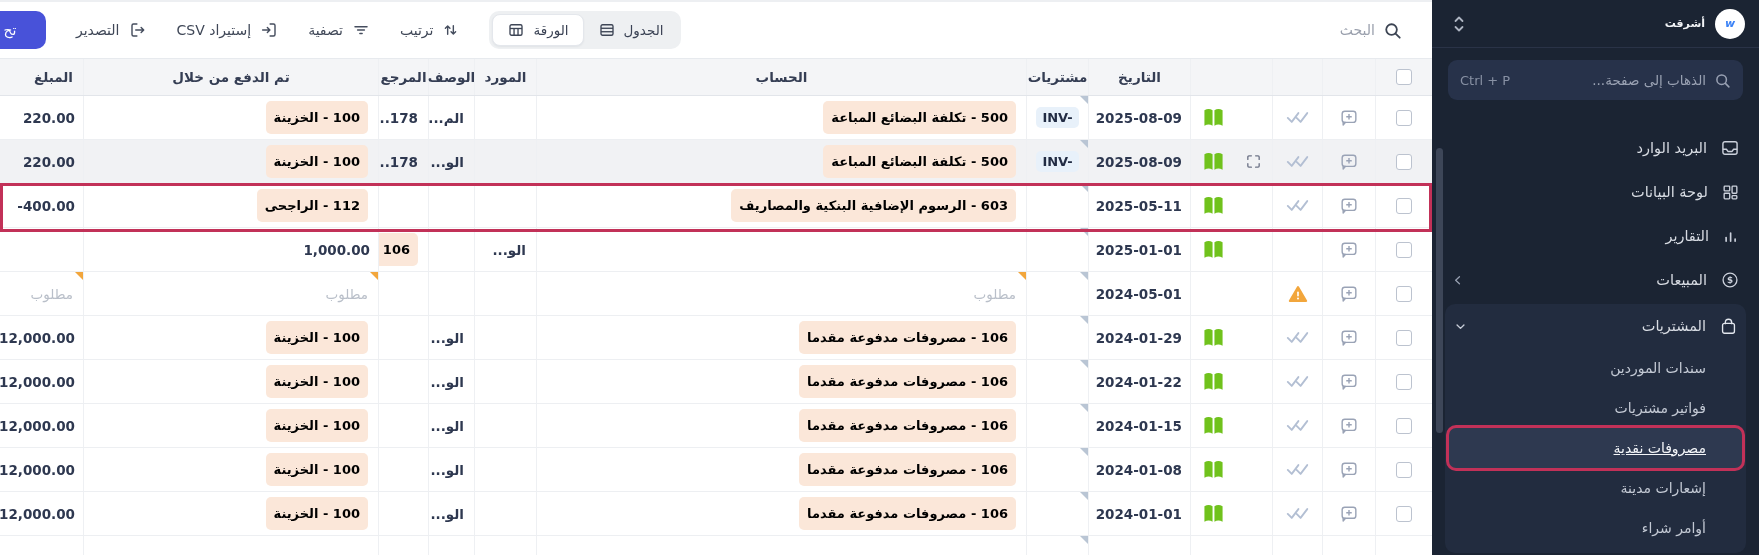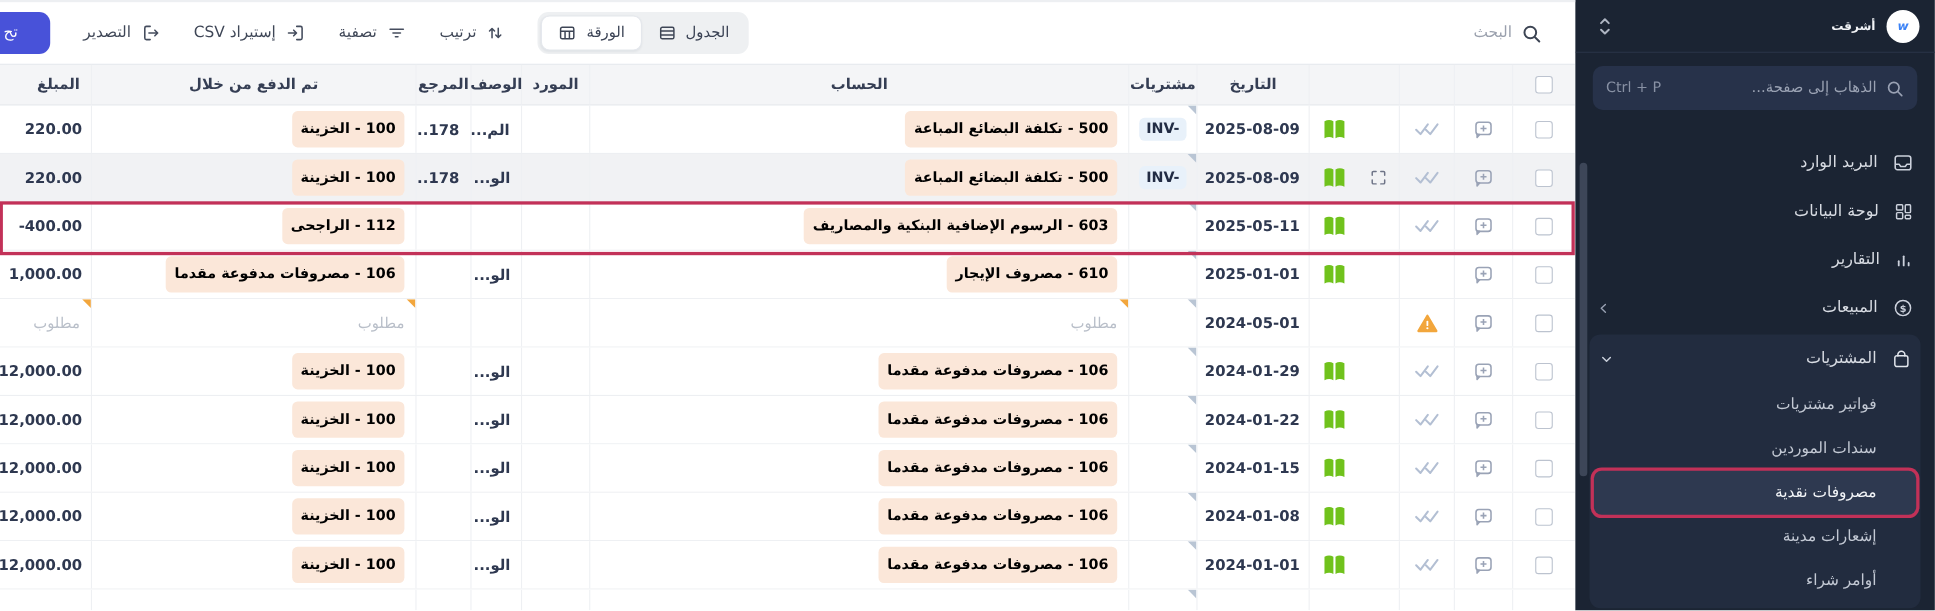--- a/index.html
+++ b/index.html
@@ -20,21 +20,21 @@
     font-family:inherit; }
   .cmd-box input::placeholder { color:#9aa2b3; }
   .cmd-short { margin-right:auto; color:#8891a4; font-size:13px; direction:ltr; }
   .nav { padding-top:26px; }
   .nav-item { display:flex; align-items:center; gap:13px; height:44px; padding:0 19px; font-size:14.5px; color:#d8dce3; cursor:pointer; }
   .nav-item .chev { margin-right:auto; display:flex; }
   .nav-group { background:#222c3f; border-radius:10px; margin:2px 13px 0 13px; padding-bottom:5px; }
   .nav-group .nav-item { padding:0 8px; }
   .sub-item { display:flex; align-items:center; height:40px; padding:0 40px 0 12px; font-size:14px; color:#c3c9d4; cursor:pointer; }
   .sub-item.active { background:#2e3950; border-radius:7px; margin:0 4px; padding:0 36px 0 8px; color:#f4f6f9; font-weight:500; }
-  .sub-item.annotated { box-shadow:0 0 0 3px #c23158; }
+  .sub-item.annotated { box-shadow:0 0 0 3px #c23158;text-decoration:underline; }
 
   
   .main { position:relative; width:1432px; height:555px; overflow:hidden; flex:none; border-top:2px solid #edeff2; background:#fff; }
   .toolbar { display:flex; align-items:center; height:56px; gap:30px; padding-left:0; }
   .searchbox { display:flex; align-items:center; gap:8px; margin-right:30px; }
   .searchbox input { border:none; outline:none; font-size:14px; width:110px; text-align:right; color:#3a4254; font-family:inherit; }
   .searchbox input::placeholder { color:#9aa0ad; }
   .tb-spacer { flex:1; }
   .tb-btn { display:flex; align-items:center; gap:9px; font-size:14px; color:#3f4757; font-weight:500; cursor:pointer; white-space:nowrap; }
   .toggle { display:flex; background:#eef0f2; border-radius:10px; padding:3px; height:38px; align-items:stretch; }
@@ -150,24 +150,24 @@
               </svg>
             </span>
             <span>المشتريات</span>
             <span class="chev">
               <svg width="15" height="15" viewBox="0 0 24 24" fill="none" stroke="#c7cdd8" stroke-width="2.2" stroke-linecap="round" stroke-linejoin="round">
                 <path d="M6.5 9.5 L12 15 L17.5 9.5"></path>
               </svg>
             </span>
           </div>
           <div class="sub-item">
+            <span>سندات الموردين</span>
+          </div>
+          <div class="sub-item">
             <span>فواتير مشتريات</span>
-          </div>
-          <div class="sub-item">
-            <span>سندات الموردين</span>
           </div>
           <div class="sub-item active annotated">
             <span>مصروفات نقدية</span>
           </div>
           <div class="sub-item">
             <span>إشعارات مدينة</span>
           </div>
           <div class="sub-item">
             <span>أوامر شراء</span>
           </div>
@@ -467,23 +467,20 @@
               <svg width="23" height="21" viewBox="0 0 24 22" fill="#70c21c">
                 <path d="M2.5 3.3 Q7 0.9 11 3.3 L11 19.6 Q7 17.3 2.5 19.6 Z"></path>
                 <path d="M13 3.3 Q17 0.9 21.5 3.3 L21.5 19.6 Q17 17.3 13 19.6 Z"></path>
               </svg>
             </span>
           </div>
           <div class="cell num" style="font-weight: 600;">
             <span>2025-01-01</span>
           </div>
           <div class="cell center corner-receipt"></div>
-          <div class="cell right">
-            <span class="tag">610 - مصروف الإيجار</span>
-          </div>
           <div class="cell right"></div>
           <div class="cell right">
             <span>الو...</span>
           </div>
           <div class="cell right"></div>
           <div class="cell right">
             <span class="tag">106 - مصروفات مدفوعة مقدما</span>
           </div>
           <div class="cell num">
             <span>1,000.00</span>

